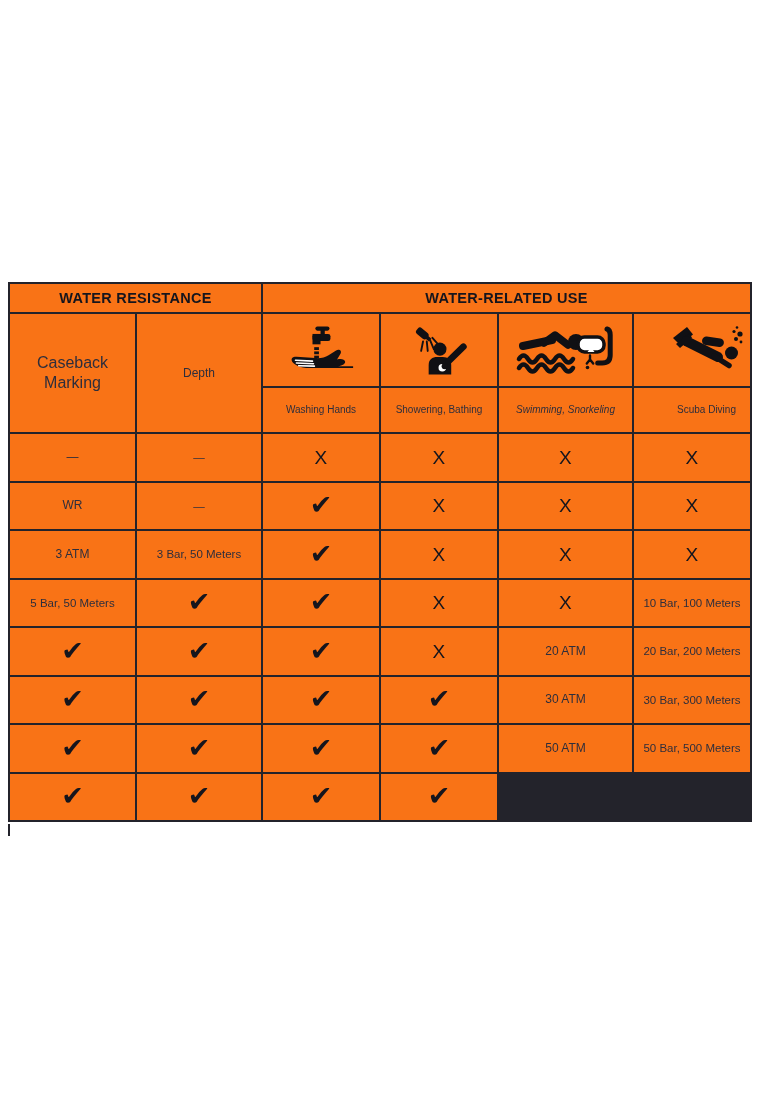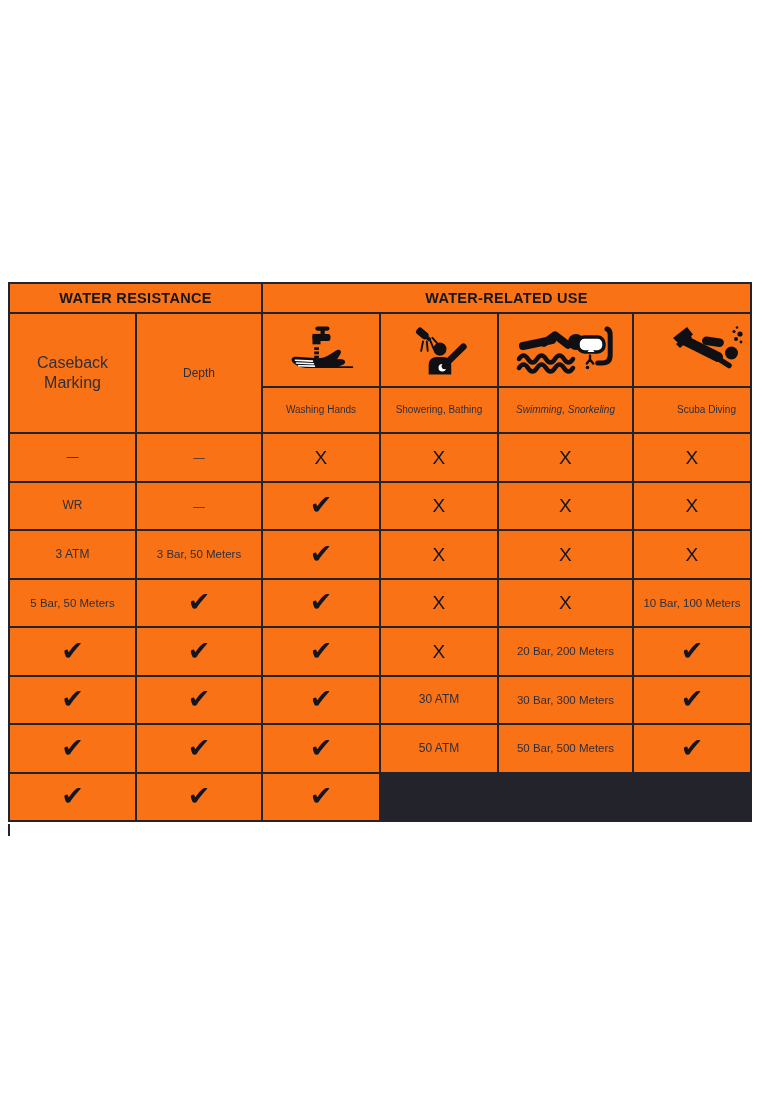--- a/index.html
+++ b/index.html
@@ -169,20 +169,21 @@
   <div class="cell mark mark-check">✔</div>
   <div class="cell mark mark-x">X</div>
   <div class="cell mark mark-x">X</div>
 
   <div class="cell depthcell">10 Bar, 100 Meters</div>
   <div class="cell mark mark-check">✔</div>
   <div class="cell mark mark-check">✔</div>
   <div class="cell mark mark-check">✔</div>
   <div class="cell mark mark-x">X</div>
 
+  <div class="cell rowhead">20 ATM</div>
   <div class="cell depthcell">20 Bar, 200 Meters</div>
   <div class="cell mark mark-check">✔</div>
   <div class="cell mark mark-check">✔</div>
   <div class="cell mark mark-check">✔</div>
   <div class="cell mark mark-check">✔</div>
 
   <div class="cell rowhead">30 ATM</div>
   <div class="cell depthcell">30 Bar, 300 Meters</div>
   <div class="cell mark mark-check">✔</div>
   <div class="cell mark mark-check">✔</div>

